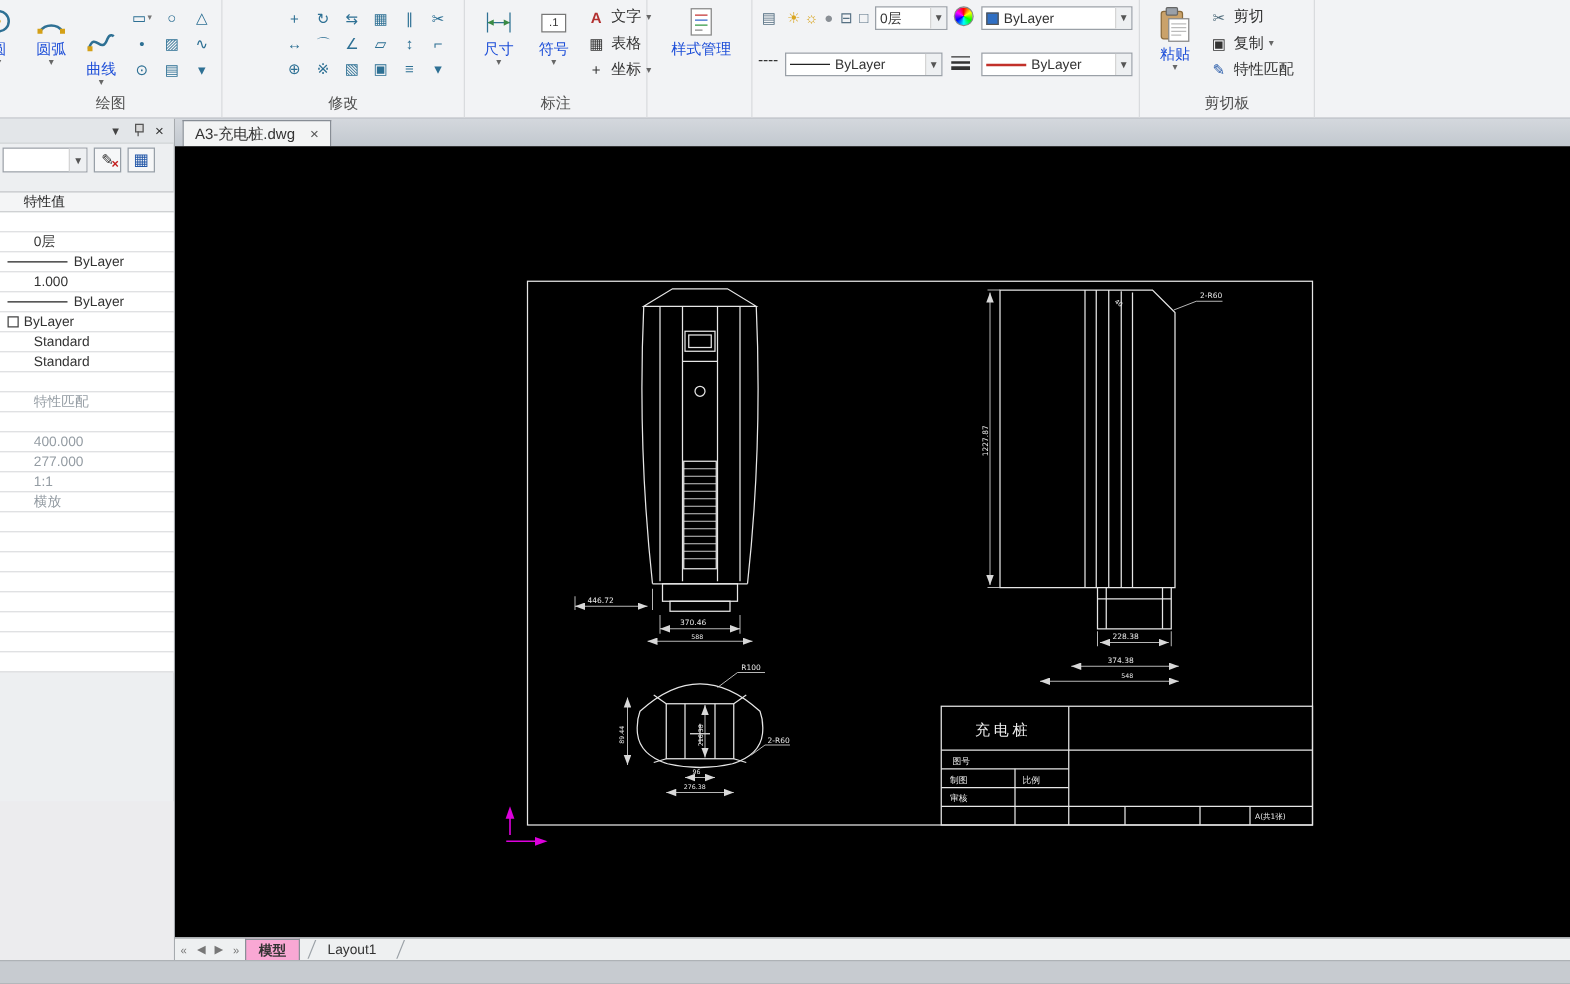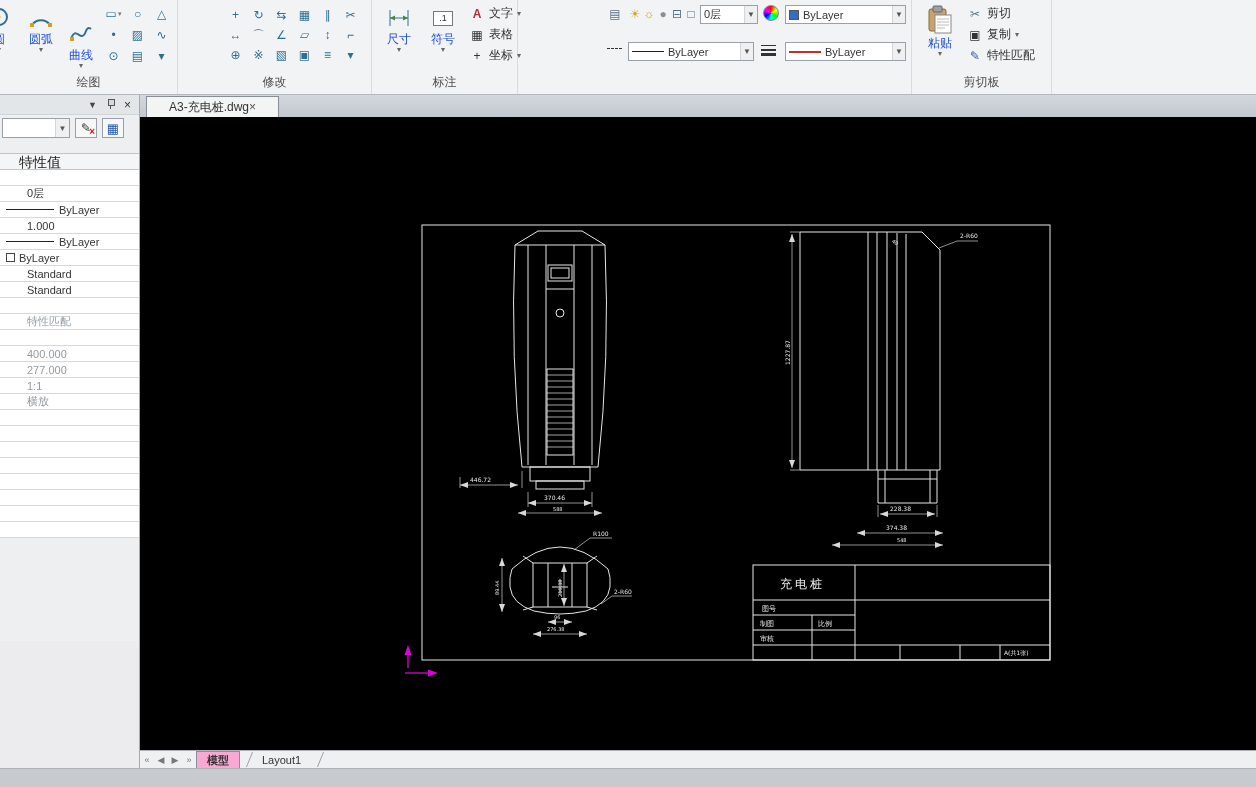--- a/index.html
+++ b/index.html
@@ -29,38 +29,38 @@
   .csq { width:10px; height:10px; background:#2f6fc4; border:1px solid #555; margin-right:4px; flex:none; }
   .color-wheel { width:16px; height:16px; border-radius:50%; border:1px solid #888; background:conic-gradient(#f00,#ff0,#0f0,#0ff,#00f,#f0f,#f00); }
   .tinyicon { position:absolute; font-size:12px; color:#567083; text-align:center; cursor:default; }
   .lw-icon { position:absolute; width:15px; height:11px; border-top:1px solid #333; border-bottom:3px solid #333; }
   .lw-icon::after { content:""; position:absolute; left:0; right:0; top:3px; border-top:2px solid #333; }
   .lt-dash { position:absolute; width:15px; border-top:1px dashed #333; }
   .sym-box { width:20px; height:15px; border:1px solid #777; background:#fff; font-size:9px; color:#333; display:flex; align-items:center; justify-content:center; }
 
   
   .tabstrip { position:absolute; top:95px; left:140px; right:0; height:22px; background:linear-gradient(#d4d8dd,#c2c8cf); }
-  .doc-tab { position:absolute; left:6px; top:1px; height:21px; background:#f3f4f4; border:1px solid #878d95; border-bottom:none; display:flex; align-items:center; padding:0 22px; font-size:12px; }
+  .doc-tab { position:absolute; left:6px; top:1px; height:21px; background:#f3f4f4; border:1px solid #878d95; border-bottom:none; display:flex; align-items:center; padding:0 9px; gap:12px; font-size:12px; }
   .tab-close { color:#555; font-size:12px; cursor:default; }
 
   
   .left-panel { position:absolute; top:95px; left:0; width:140px; bottom:19px; background:#edeff1; border-right:1px solid #a6aaae; }
   .lp-titlebar { height:20px; display:flex; justify-content:flex-end; align-items:center; gap:9px; padding-right:8px; background:#e3e6e9; border-bottom:1px solid #d2d5d8; }
   .lp-chevron { font-size:9px; color:#444; }
   .pin-icon { position:relative; width:9px; height:11px; }
   .pin-icon::before { content:""; position:absolute; top:0; left:2px; width:5px; height:5px; border:1px solid #555; background:#d8d8d8; }
   .pin-icon::after { content:""; position:absolute; top:6px; left:4px; width:1px; height:4px; background:#555; }
   .lp-close { font-size:12px; color:#333; }
   .lp-toolbar { display:flex; gap:5px; padding:3px 2px 2px 2px; align-items:center; }
   .lp-combo { width:68px; height:20px; background:#fff; border:1px solid #9aa0a7; display:flex; }
   .lp-combo .arrow { margin-left:auto; width:14px; display:flex; align-items:center; justify-content:center; font-size:8px; color:#555; background:#eef0f2; border-left:1px solid #d5d5d5; }
   .lp-btn { width:22px; height:20px; border:1px solid #98a0a8; background:#f6f7f8; display:flex; align-items:center; justify-content:center; position:relative; font-size:12px; }
   .lp-btn .redx { position:absolute; right:1px; bottom:0; color:#c41e1e; font-size:10px; font-weight:bold; }
   .lp-btn .bluegrid { color:#2458a8; font-size:13px; }
-  .lp-header { margin-top:13px; height:17px; line-height:16px; border-top:1px solid #c2c5c8; border-bottom:1px solid #c2c5c8; background:#f4f5f6; font-size:14px; padding-left:19px; color:#222; }
+  .lp-header { margin-top:13px; height:17px; line-height:16px; border-top:1px solid #c2c5c8; border-bottom:1px solid #c2c5c8; background:#f4f5f6; font-size:11px; padding-left:19px; color:#222; }
   .lp-row { height:16px; border-bottom:1px solid #d6d8da; background:#fff; font-size:11px; display:flex; align-items:center; padding-left:27px; white-space:nowrap; overflow:hidden; }
   .lp-row.has-line, .lp-row.has-sq { padding-left:6px; }
   .lt-line { width:48px; border-top:1px solid #222; margin-right:5px; flex:none; }
   .sq { width:9px; height:9px; background:#fff; border:1px solid #444; margin-right:4px; flex:none; }
   .pv.gray { color:#949ca3; }
   .lp-rest { background:#ececee; position:absolute; left:0; right:0; bottom:0; top:546px; }
 
   
   .canvas { position:absolute; top:117px; left:140px; width:1116px; height:633px; background:#000; }
 
@@ -184,20 +184,35 @@
         </div>
         <div class="rowbtn">
           <span class="ricon">+</span>
           <span>坐标</span>
           <span class="carat">▾</span>
         </div>
       </div>
       <div class="rgroup-label">标注</div>
     </div>
 
+    <div class="rgroup" style="left:518px;width:84px;">
+      <div class="bigbtn" style="left:14px;width:58px;">
+        <span class="bicon">
+          <svg width="26" height="26">
+              <rect x="5" y="2" width="16" height="21" fill="#fff" stroke="#888"></rect>
+              <line x1="8" y1="7" x2="18" y2="7" stroke="#c33333"></line>
+              <line x1="8" y1="11" x2="18" y2="11" stroke="#3366cc"></line>
+              <line x1="8" y1="15" x2="18" y2="15" stroke="#339944"></line>
+              <line x1="8" y1="19" x2="14" y2="19" stroke="#888"></line>
+            </svg>
+        </span>
+        <span class="blabel">样式管理</span>
+      </div>
+      <div class="rgroup-label"></div>
+    </div>
 
     <div class="rgroup" style="left:602px;width:310px;">
       <span class="tinyicon" style="left:5px;top:7px;width:16px;">▤</span>
       <span class="tinyicon" style="left:26px;top:7px;width:14px;color:#d9a520;">☀</span>
       <span class="tinyicon" style="left:40px;top:7px;width:14px;color:#d9a520;">☼</span>
       <span class="tinyicon" style="left:54px;top:7px;width:14px;color:#8a8f95;">●</span>
       <span class="tinyicon" style="left:68px;top:7px;width:14px;">⊟</span>
       <span class="tinyicon" style="left:82px;top:7px;width:14px;">□</span>
       <div class="combo" style="left:98px;top:5px;width:58px;">
         <span class="ctext">0层</span>

